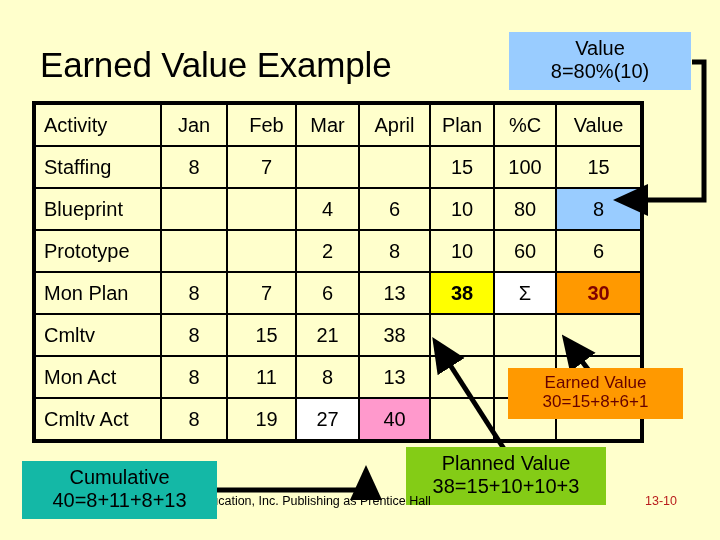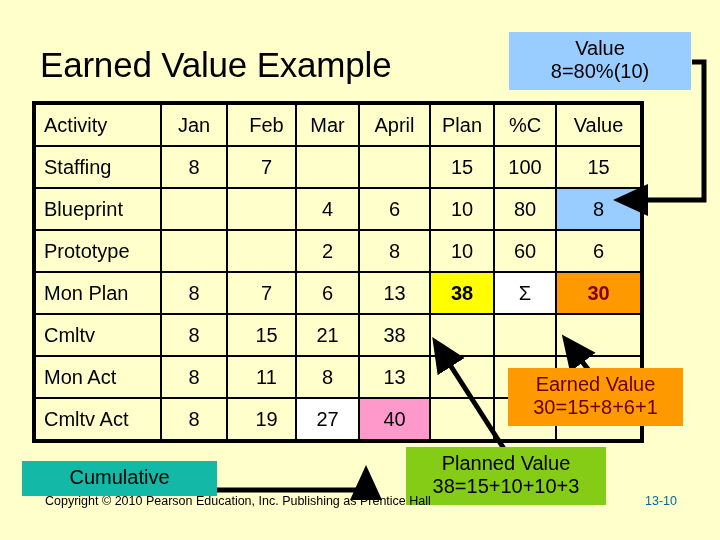--- a/index.html
+++ b/index.html
@@ -96,21 +96,21 @@
     left: 509px; top: 32px;
     width: 182px;
     background: #99CCFF;
     font-size: 20px;
     padding: 5px 0 7px 0;
   }
   .callout-earned {
     left: 508px; top: 368px;
     width: 175px;
     background: #FF9900;
-    font-size: 20px;
+    font-size: 17px;
     color: #660000;
     padding: 5px 0 7px 0;
   }
   .callout-planned {
     left: 406px; top: 447px;
     width: 200px;
     background: #84cc16;
     font-size: 20px;
     padding: 5px 0 7px 0;
   }
@@ -129,21 +129,21 @@
     top: 494px;
     font-size: 12.5px;
     color: #000000;
     white-space: nowrap;
   }
   .footer-page {
     position: absolute;
     left: 645px;
     top: 494px;
     font-size: 12.5px;
-    color: #0369a1;
+    color: #b91c1c;
   }
 
   
   .connectors {
     position: absolute;
     left: 0; top: 0;
     width: 720px;
     height: 540px;
     pointer-events: none;
   }
@@ -277,15 +277,16 @@
   <div class="callout callout-planned">
     <span class="l1">Planned Value</span>
     <span class="l2">38=15+10+10+3</span>
   </div>
 
   <div class="footer-copy">Copyright © 2010 Pearson Education, Inc. Publishing as Prentice Hall</div>
   <div class="footer-page">13-10</div>
 
   <div class="callout callout-cumulative">
     <span class="l1">Cumulative</span>
+    <span class="l2">40=8+11+8+13</span>
   </div>
 
 </div>
 
 </body></html>

